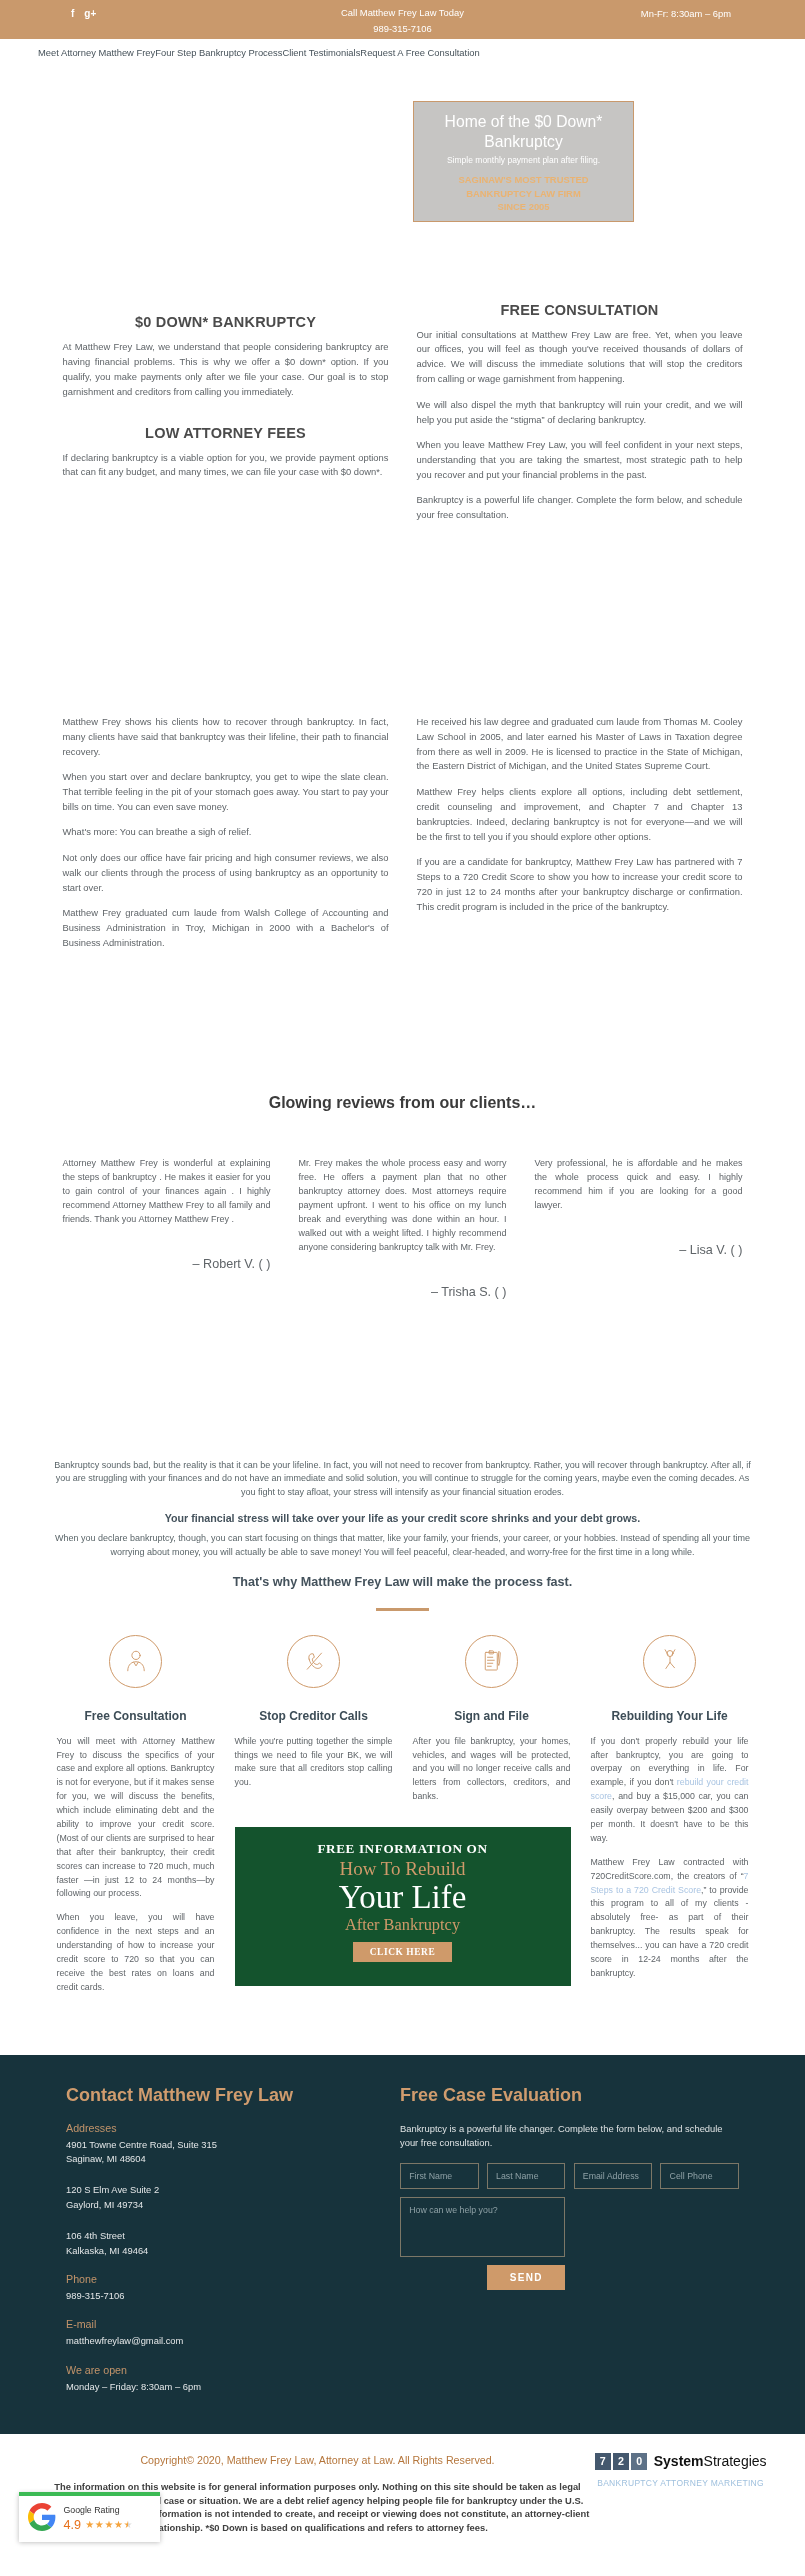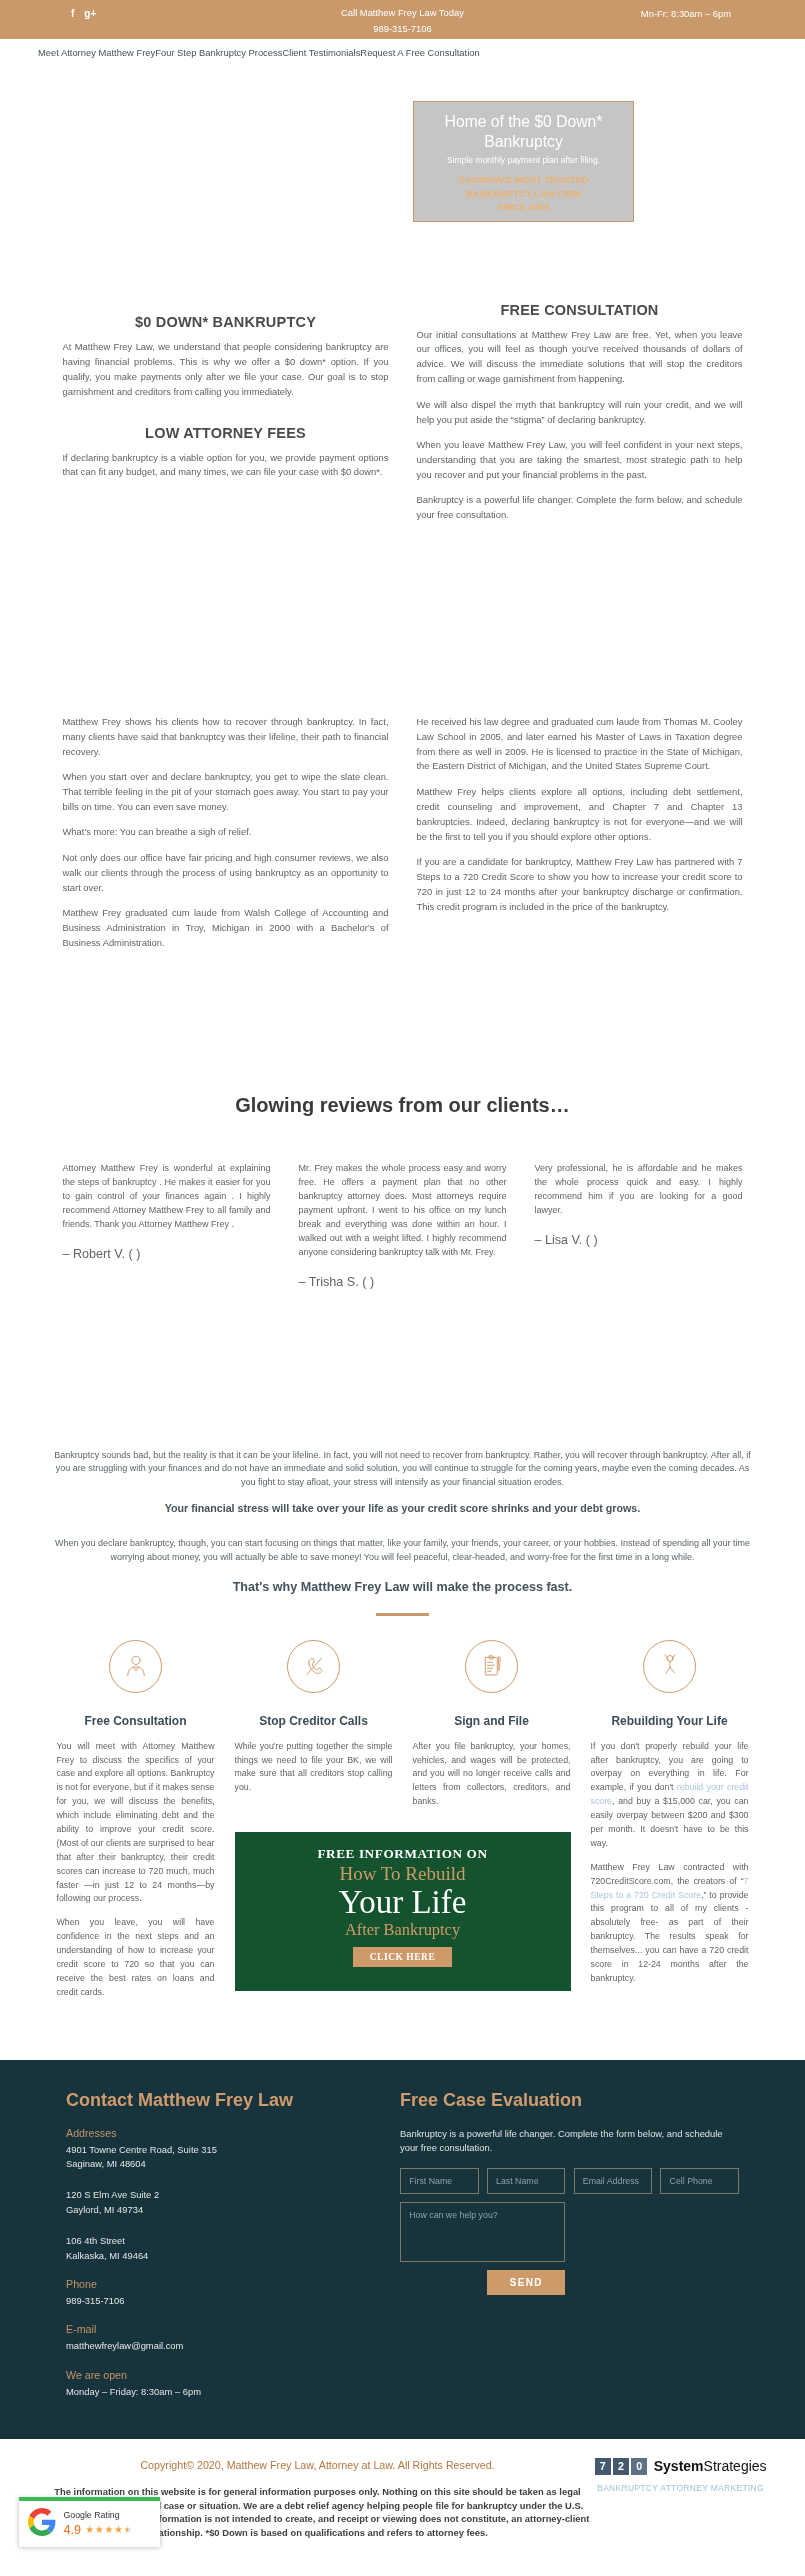--- a/index.html
+++ b/index.html
@@ -27,28 +27,28 @@
   .hero-title { font-size:15.7px; line-height:1.3; }
   .hero-sub { font-size:8.5px; margin-top:1.9px; }
   .hero-tag { margin-top:8.2px; color:#eab372; font-weight:bold; font-size:9.4px; line-height:1.45; }
   
   .container { width:680px; margin:0 auto; }
   .twocol { display:flex; gap:28px; }
   .col { flex:1; }
   h2.sec { font-size:14.5px; font-weight:bold; color:#4b4b4b; text-align:center; margin:12.6px 0 10px; letter-spacing:0.2px; }
   p.body { font-size:9.4px; color:#5f6468; line-height:1.58; text-align:justify; margin:0 0 10.7px; }
   
-  .reviews-heading { font-size:20px; font-weight:bold; color:#3b3b3b; text-align:center; margin:16px 0 45px; }
+  .reviews-heading { font-size:16px; font-weight:bold; color:#3b3b3b; text-align:center; margin:16px 0 45px; }
   .testimonials { display:flex; gap:28px; margin-bottom:160px; }
   .testimonial p.t { font-size:9px; color:#5f6468; line-height:1.55; text-align:justify; margin:0; }
-  .author { font-size:12.6px; color:#5f6468; margin-top:15px; }
+  .author { font-size:12.6px; color:#5f6468; margin-top:30px;text-align:right; }
   
   .pitch { text-align:center; width:705px; margin:0 auto; }
   .pitch p.c { font-size:9px; color:#5a6569; line-height:1.5; margin:0 0 12.6px; }
-  .pitch .boldline { font-size:10.7px; font-weight:bold; color:#44525c; margin:0 0 23px; }
+  .pitch .boldline { font-size:10.7px; font-weight:bold; color:#44525c; margin:0 0 8px; }
   .pitch .tagline { font-size:12.6px; font-weight:bold; color:#44525c; margin:16.4px 0 0; }
   .divider { width:53px; height:2.5px; background:#c9996c; margin:19px auto 24px; }
   
   .steps { position:relative; display:flex; gap:20px; width:692px; margin:0 auto; min-height:354px; }
   .step { width:158px; }
   .step-icon { width:53px; height:53px; border:1.3px solid #cf9a6a; border-radius:50%; margin:0 auto 21.4px;
     display:flex; align-items:center; justify-content:center; }
   .step h3 { text-align:center; font-size:12px; color:#3d4d57; font-weight:600; margin:0 0 11.3px; }
   .step p { font-size:8.8px; color:#5f6468; text-align:justify; line-height:1.58; margin:0 0 10px; }
   .link { color:#a9c4e2; cursor:pointer; }

